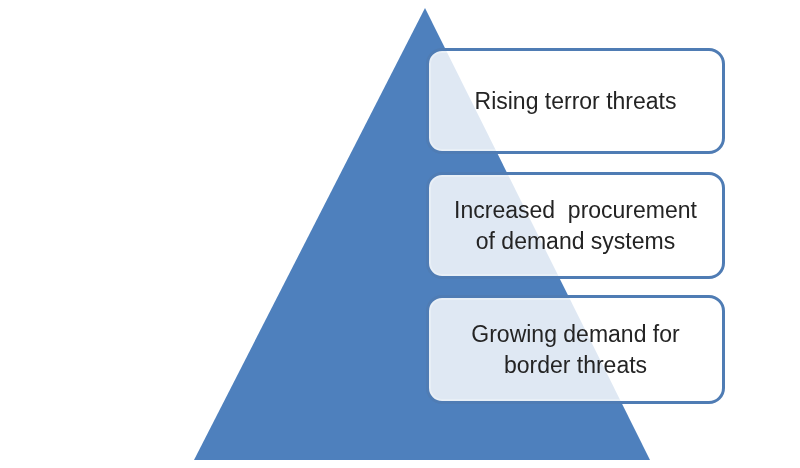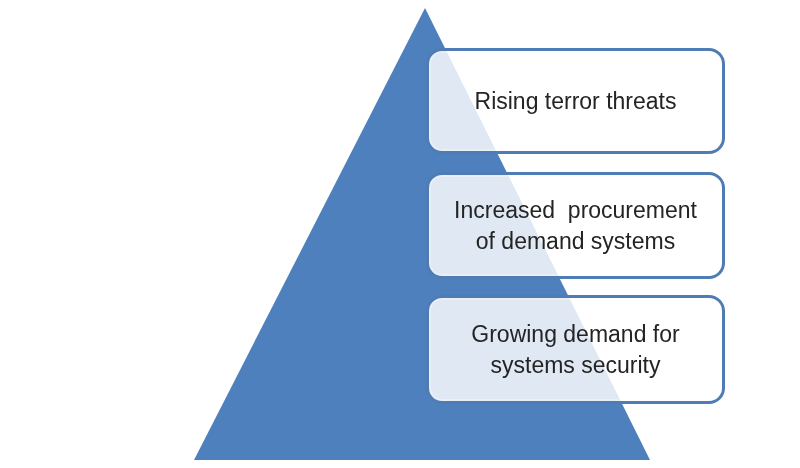--- a/index.html
+++ b/index.html
@@ -63,16 +63,16 @@
     <span class="label">Rising terror threats</span>
   </div>
 
   <div class="driver-box box-2">
     <span class="label">Increased  procurement
 of demand systems</span>
   </div>
 
   <div class="driver-box box-3">
     <span class="label">Growing demand for
-systems security</span>
+border threats</span>
   </div>
 
 </div>
 
 </body></html>

